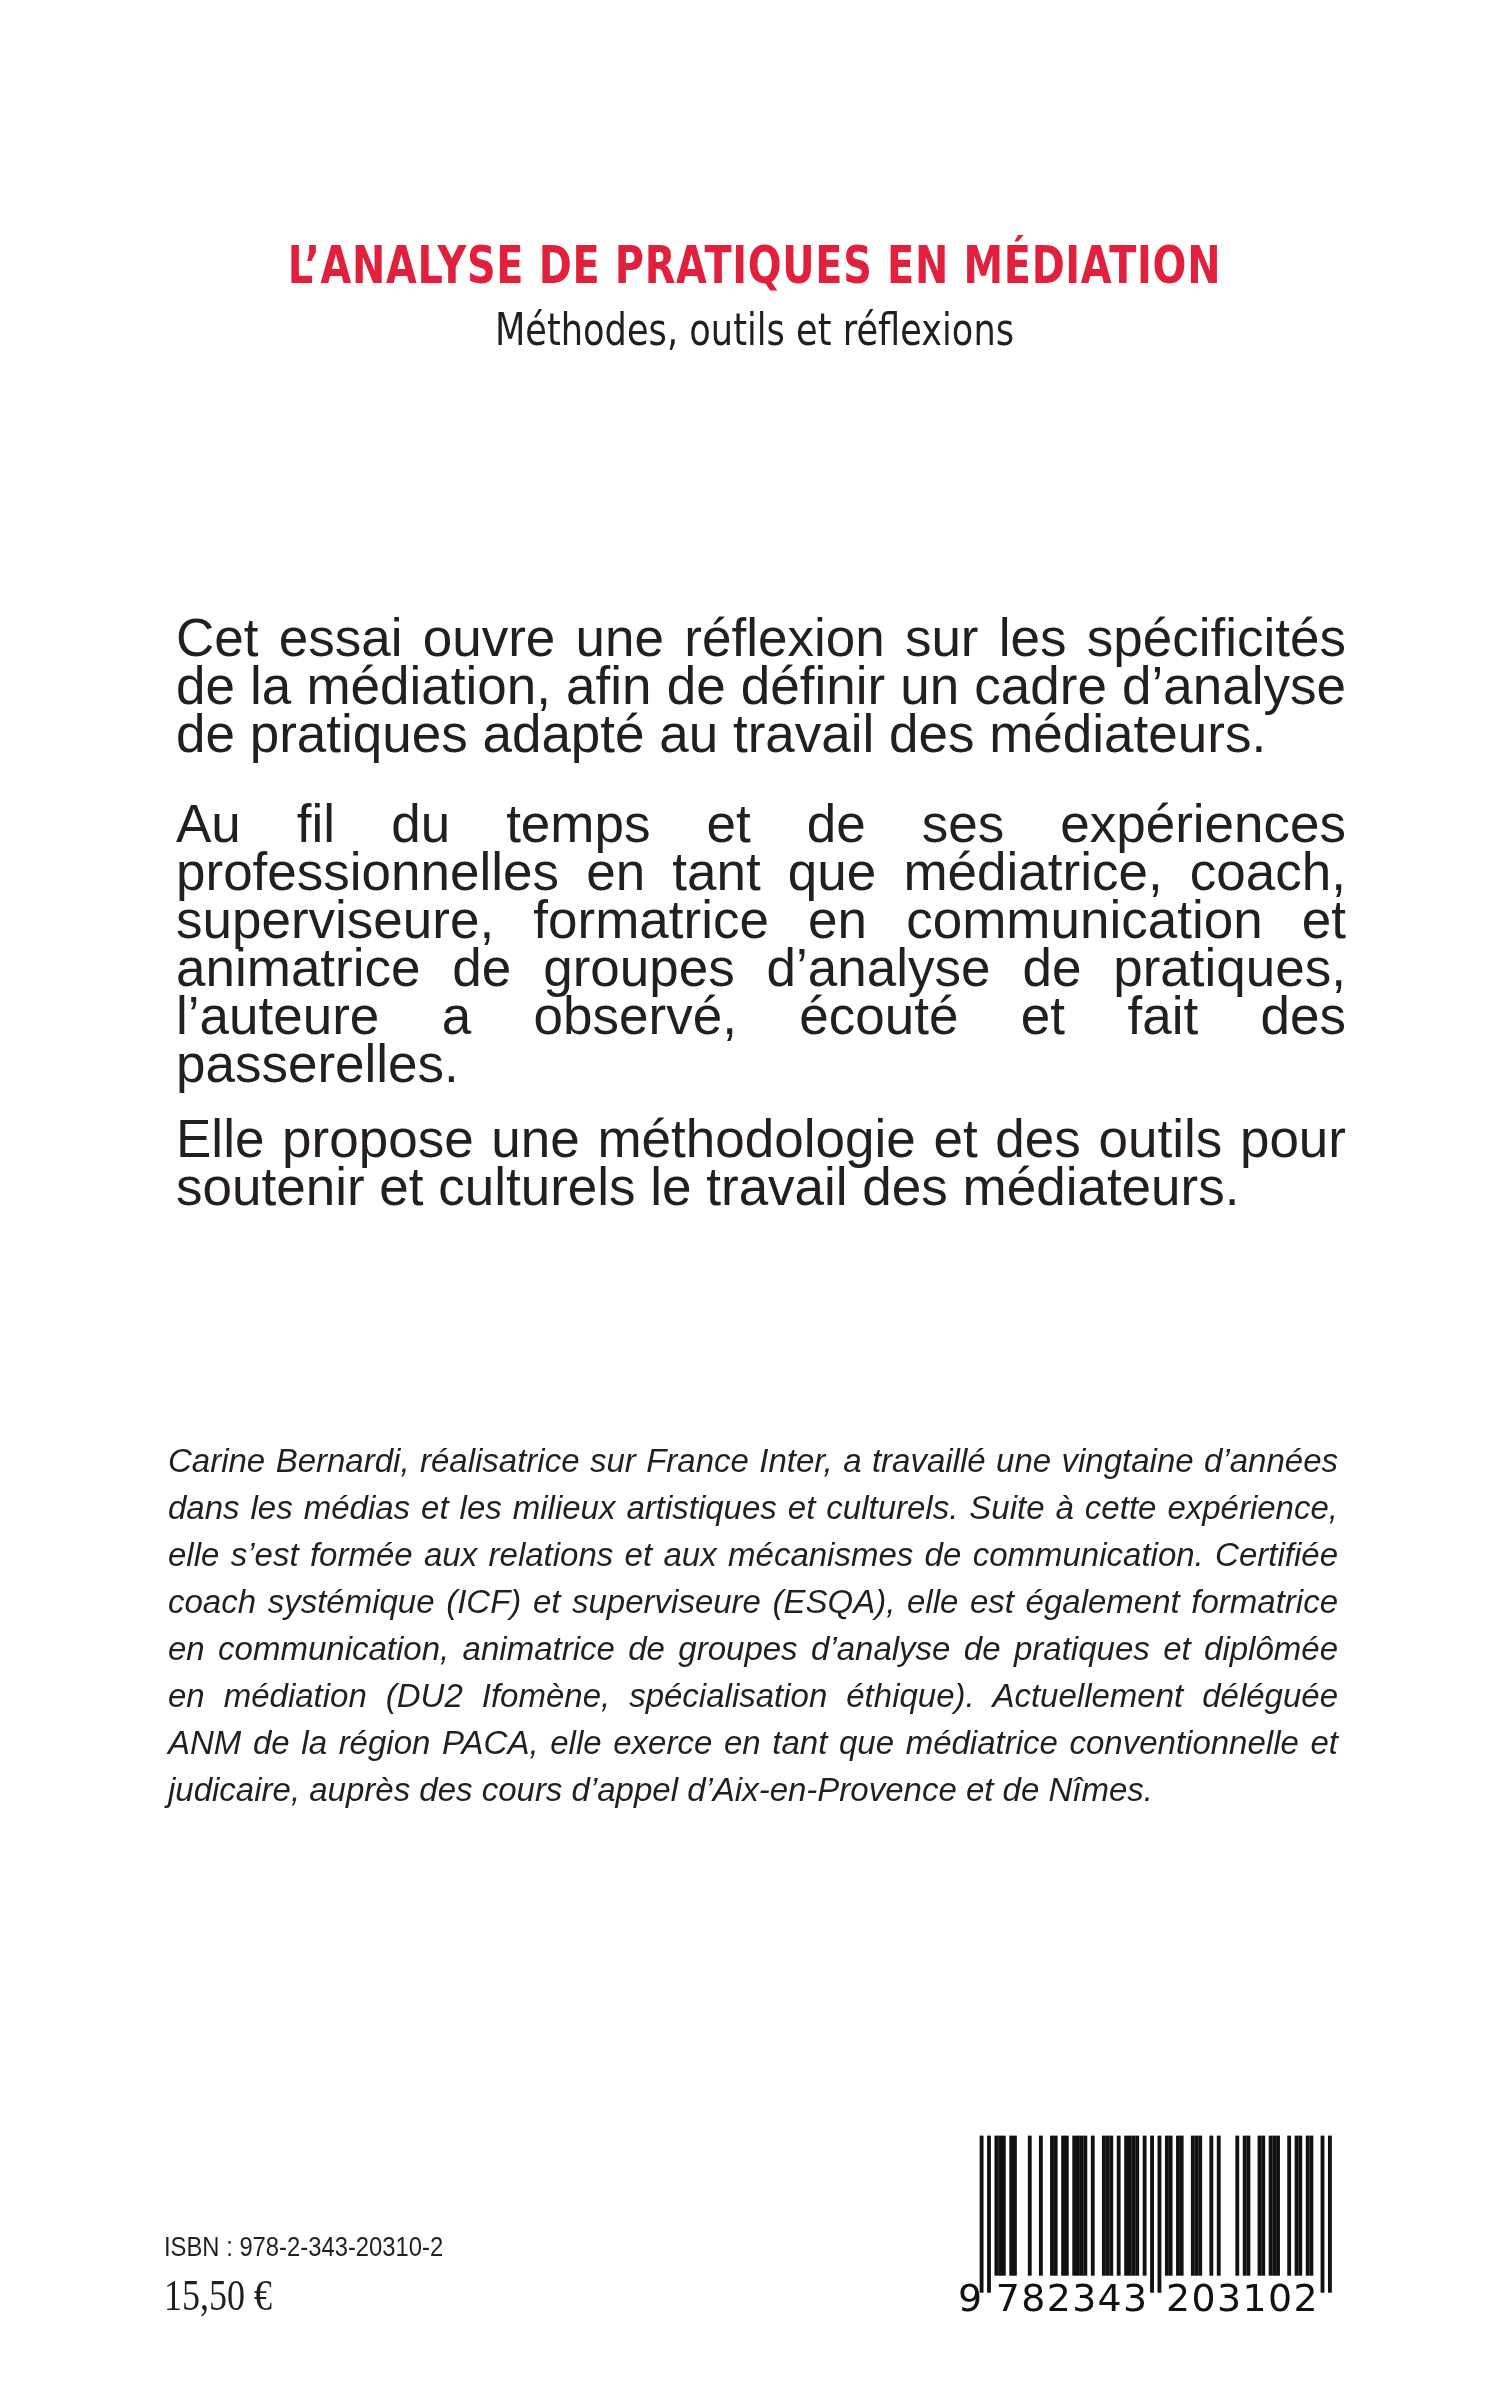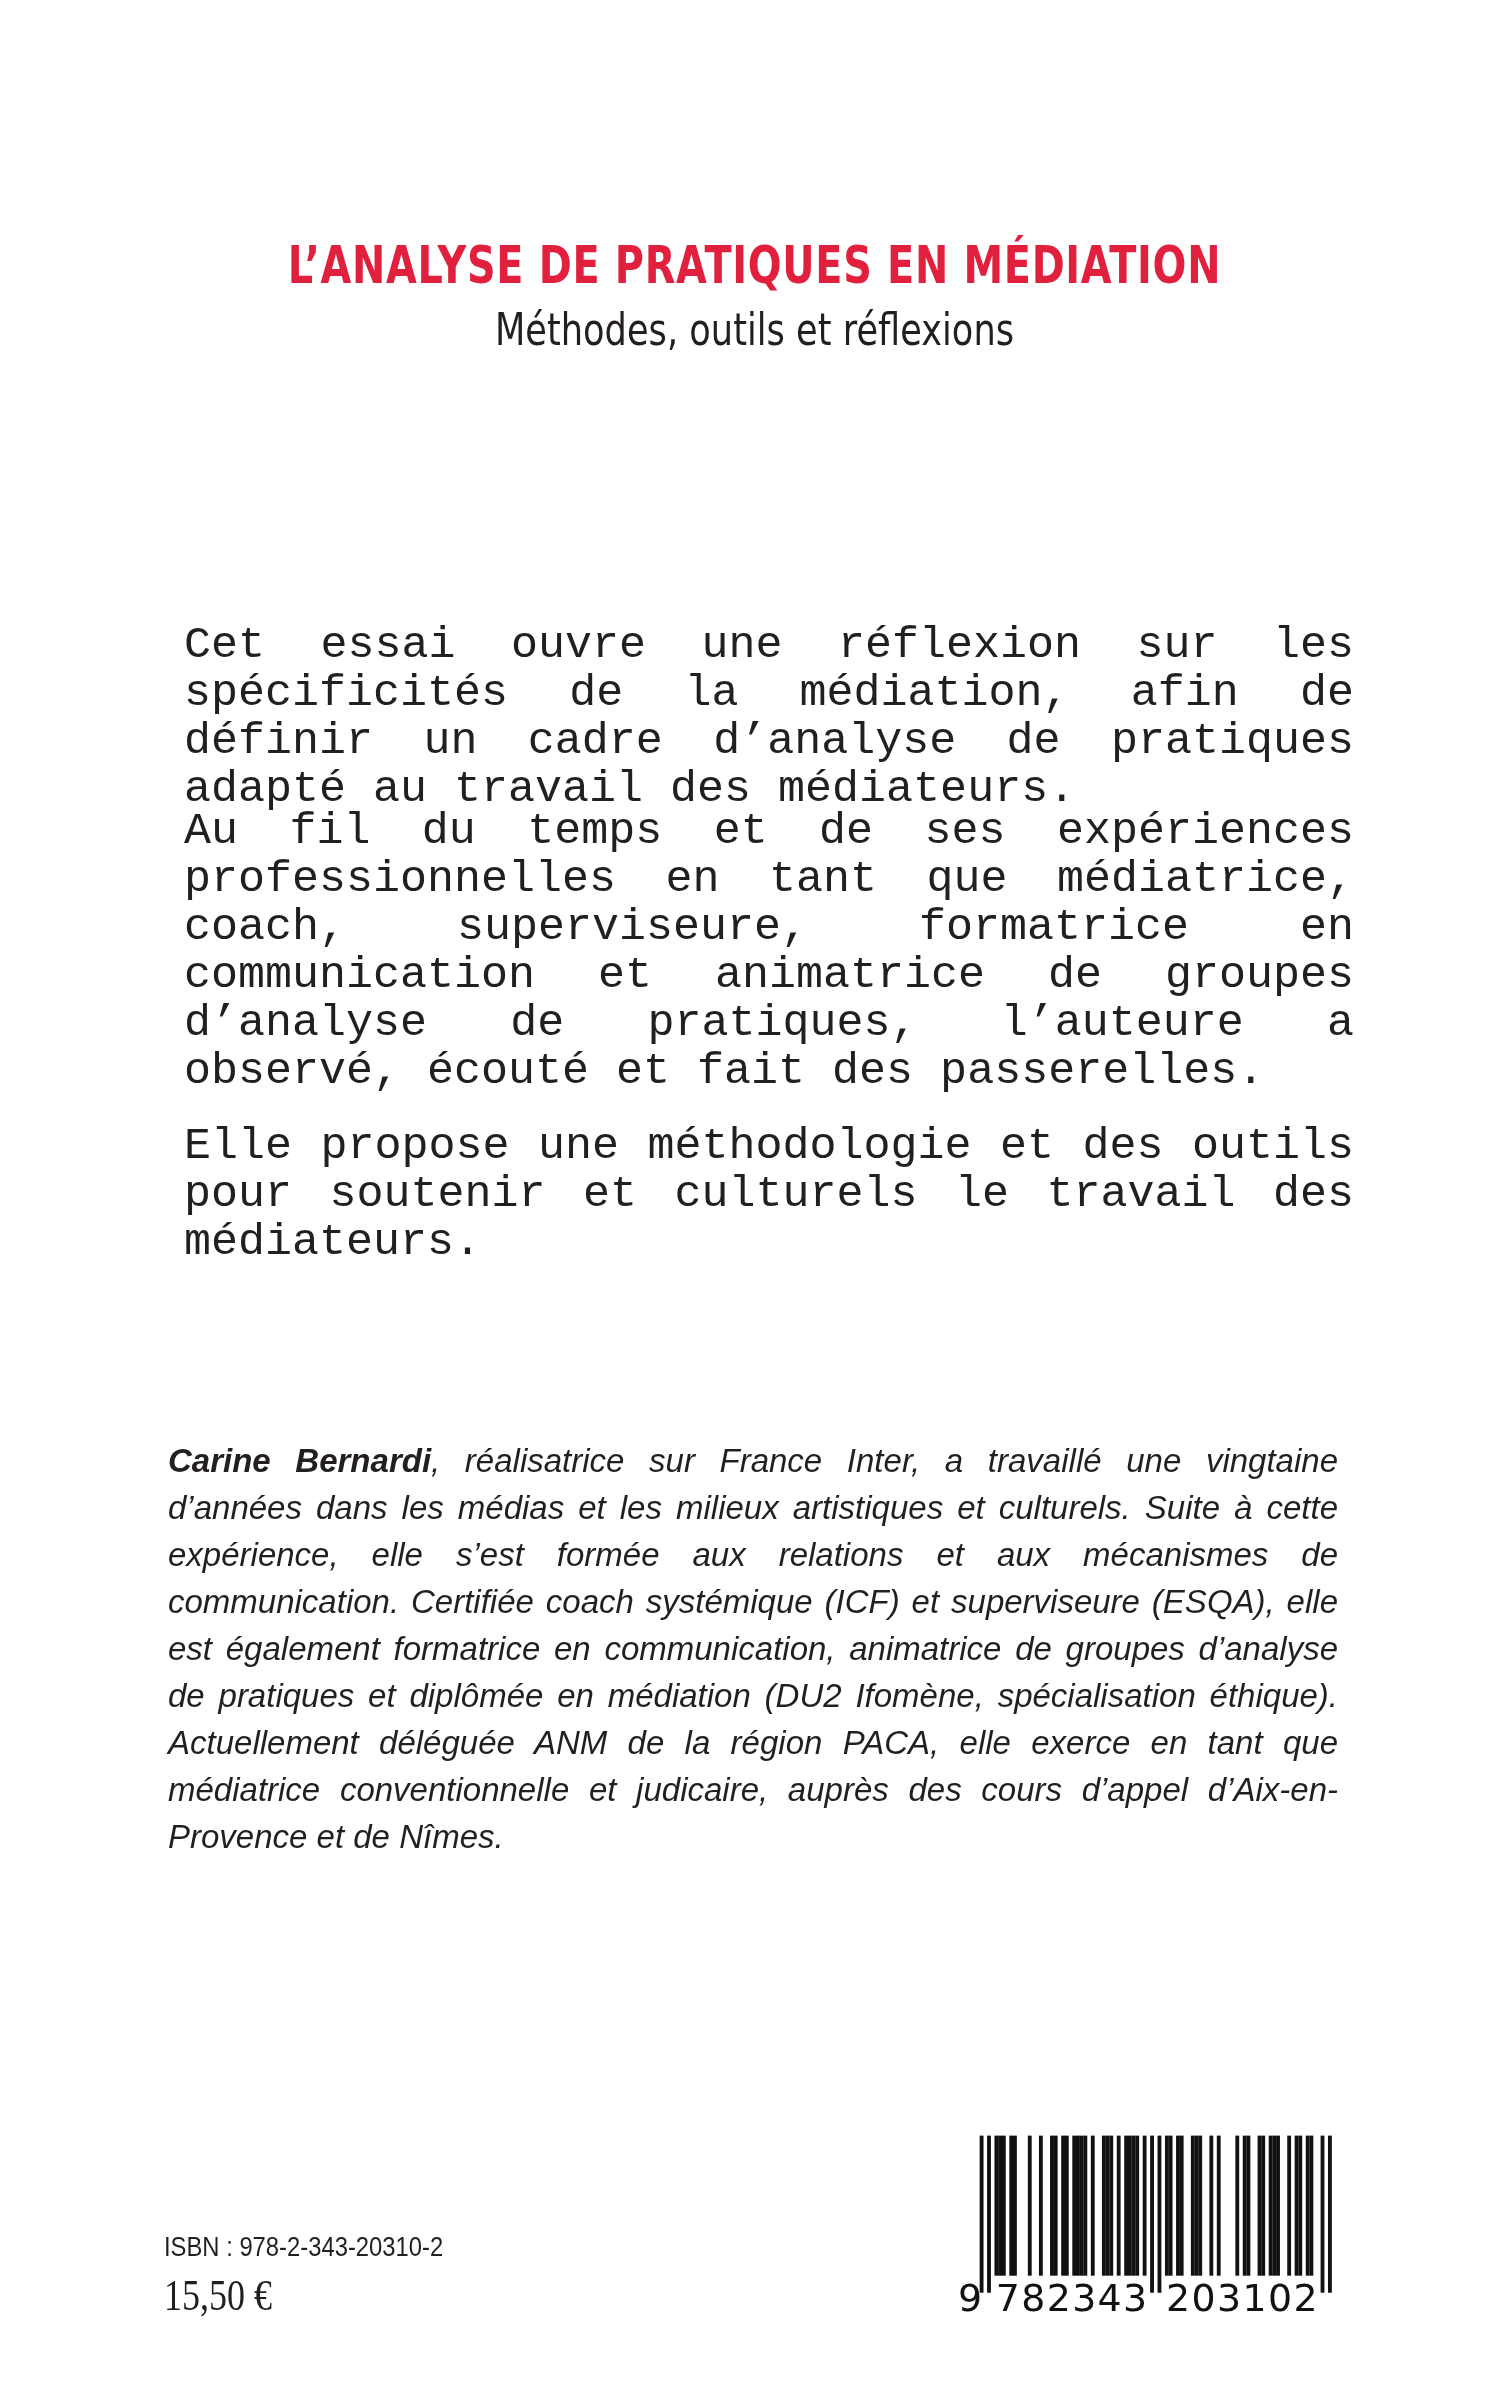--- a/index.html
+++ b/index.html
@@ -9,30 +9,30 @@
     font-family:"DejaVu Sans", sans-serif; font-weight:bold; font-size:51px;
     color:#e0203c; letter-spacing:0.9px; transform:scaleX(0.78); transform-origin:center;
     line-height:62px;
   }
   .subtitle {
     position:absolute; left:0; width:1509px; top:301px; text-align:center;
     font-family:"DejaVu Sans", sans-serif; font-size:44px; color:#231f20;
     transform:scaleX(0.8); transform-origin:center; line-height:57px;
   }
   .para {
-    position:absolute; left:168px; width:1170px; margin:16px;
-    font-family:Liberation Mono, monospace; font-size:45px; line-height:48px;
+    position:absolute; left:168px; width:1170px; margin:8px;
+    font-family:Liberation Sans, sans-serif; font-size:53px; line-height:48px;
     text-align:justify; text-align-last:left; color:#231f20;
   }
   .bio {
     position:absolute; left:168px; width:1170px; top:1437px; margin:0;
     font-family:"Liberation Sans", sans-serif; font-style:italic; font-size:33px;
     line-height:47px; text-align:justify; color:#231f20;
   }
-  .bio b { font-weight:bold; }
+  .bio b { font-weight:normal; }
   .isbn {
     position:absolute; left:164px; top:2231px; font-family:"Liberation Sans", sans-serif;
     font-size:28px; color:#231f20; transform:scaleX(0.85); transform-origin:left;
   }
   .price {
     position:absolute; left:164px; top:2269px; font-family:"Liberation Serif", serif;
     font-size:45px; color:#231f20; transform:scaleX(0.8); transform-origin:left;
   }
   .barcode { position:absolute; left:956px; top:2129px; width:388px; height:194px; }
 </style>

